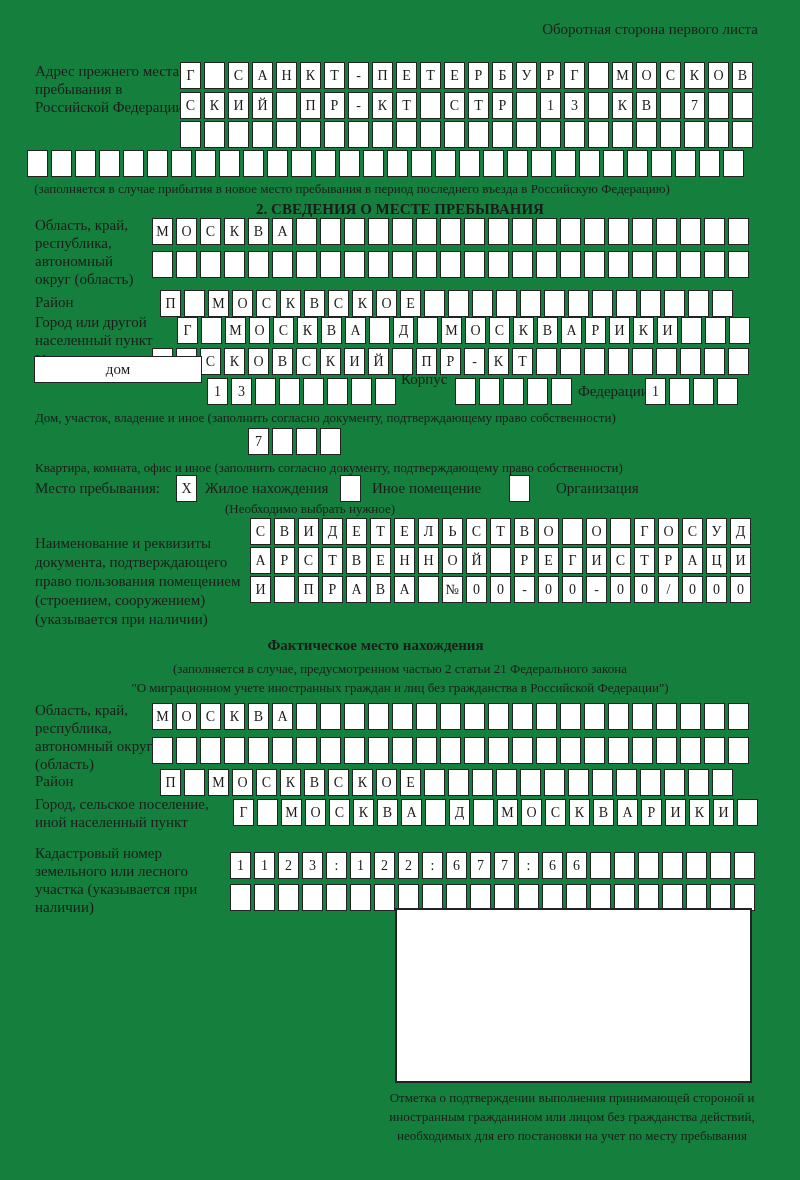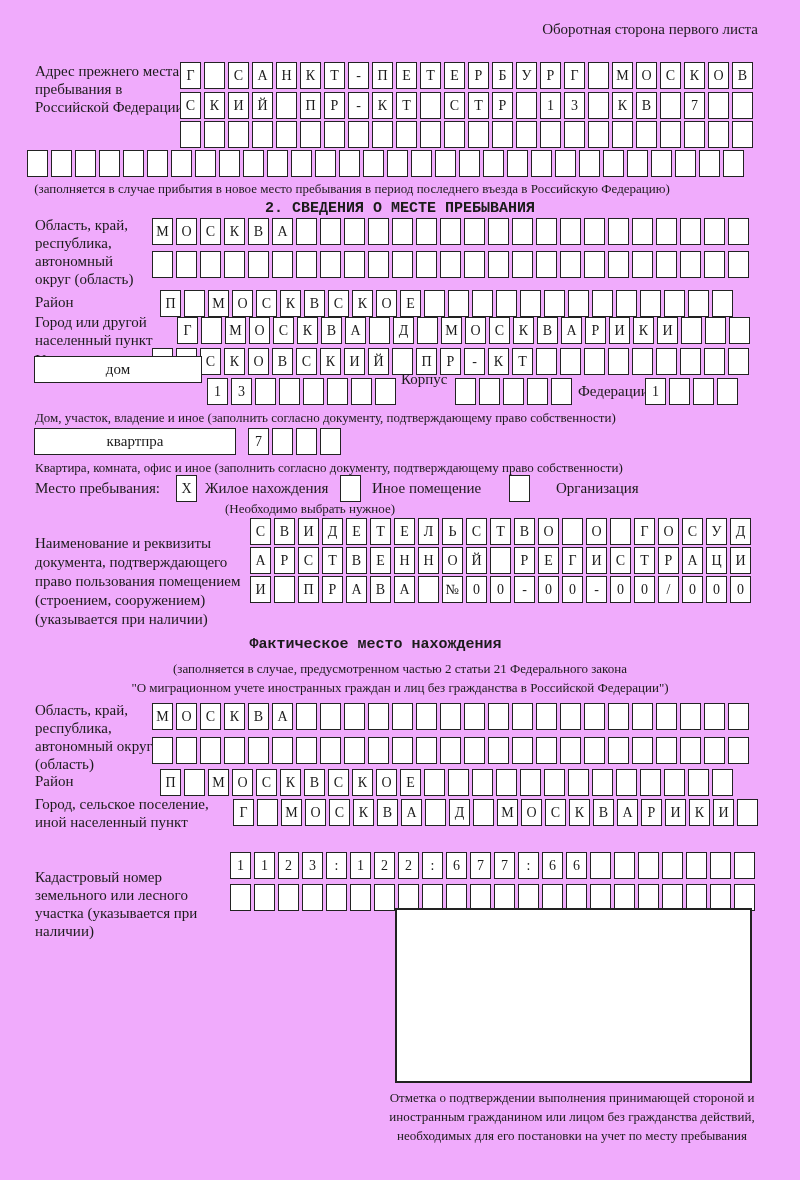--- a/index.html
+++ b/index.html
@@ -1,24 +1,24 @@
 <!DOCTYPE html>
 <html><head>
 <meta charset="utf-8">
 <style>
   html,body{margin:0;padding:0;background:#fff;}
   .page{
-    position:relative;width:800px;height:1180px;background:#f0abfc;
+    position:relative;width:800px;height:1180px;background:#15803d;
     font-family:"Liberation Serif","DejaVu Serif",serif;color:#1b1b1b;overflow:hidden;
   }
   *{box-sizing:border-box;}
   .abs{position:absolute;}
   .lbl{font-size:15px;line-height:18px;}
   .note{font-size:13px;line-height:16px;}
-  .bold{font-weight:bold;font-family:Liberation Mono, monospace;}
+  .bold{font-weight:bold;}
   .center{text-align:center;}
   .grid{position:absolute;display:flex;gap:3px;}
   .cell{
     width:21px;height:27px;border:1.6px solid #222;background:#fff;
     display:flex;align-items:center;justify-content:center;
     font-size:14px;font-family:"Liberation Serif","DejaVu Serif",serif;
   }
   .wbox{
     position:absolute;height:27px;border:1.6px solid #222;background:#fff;
     display:flex;align-items:center;justify-content:center;font-size:15px;
@@ -309,21 +309,20 @@
     </div>
   <div class="abs lbl" style="top:382px;left:578px;">Федерации</div>
   <div class="grid" style="top:378px;left:645px;">
       <div class="cell">1</div>
       <div class="cell"></div>
       <div class="cell"></div>
       <div class="cell"></div>
     </div>
   <div class="abs note" style="top:410px;left:35px;">Дом, участок, владение и иное (заполнить согласно документу, подтверждающему право собственности)</div>
 
-  <div class="wbox" style="top:428px;left:34px;width:202px;">квартпра</div>
   <div class="grid" style="top:428px;left:248px;">
       <div class="cell">7</div>
       <div class="cell"></div>
       <div class="cell"></div>
       <div class="cell"></div>
     </div>
   <div class="abs note" style="top:460px;left:35px;">Квартира, комната, офис и иное (заполнить согласно документу, подтверждающему право собственности)</div>
 
   <div class="abs lbl" style="top:479px;left:35px;">Место пребывания:</div>
   <div class="grid" style="top:475px;left:176px;">
@@ -518,21 +517,21 @@
       <div class="cell">К</div>
       <div class="cell">В</div>
       <div class="cell">А</div>
       <div class="cell">Р</div>
       <div class="cell">И</div>
       <div class="cell">К</div>
       <div class="cell">И</div>
       <div class="cell"></div>
     </div>
 
-  <div class="abs lbl" style="top:868px;left:35px;width:185px;">Кадастровый номер земельного или лесного участка (указывается при наличии)</div>
+  <div class="abs lbl" style="top:844px;left:35px;width:185px;">Кадастровый номер земельного или лесного участка (указывается при наличии)</div>
   <div class="grid" style="top:852px;left:230px;">
       <div class="cell">1</div>
       <div class="cell">1</div>
       <div class="cell">2</div>
       <div class="cell">3</div>
       <div class="cell">:</div>
       <div class="cell">1</div>
       <div class="cell">2</div>
       <div class="cell">2</div>
       <div class="cell">:</div>

